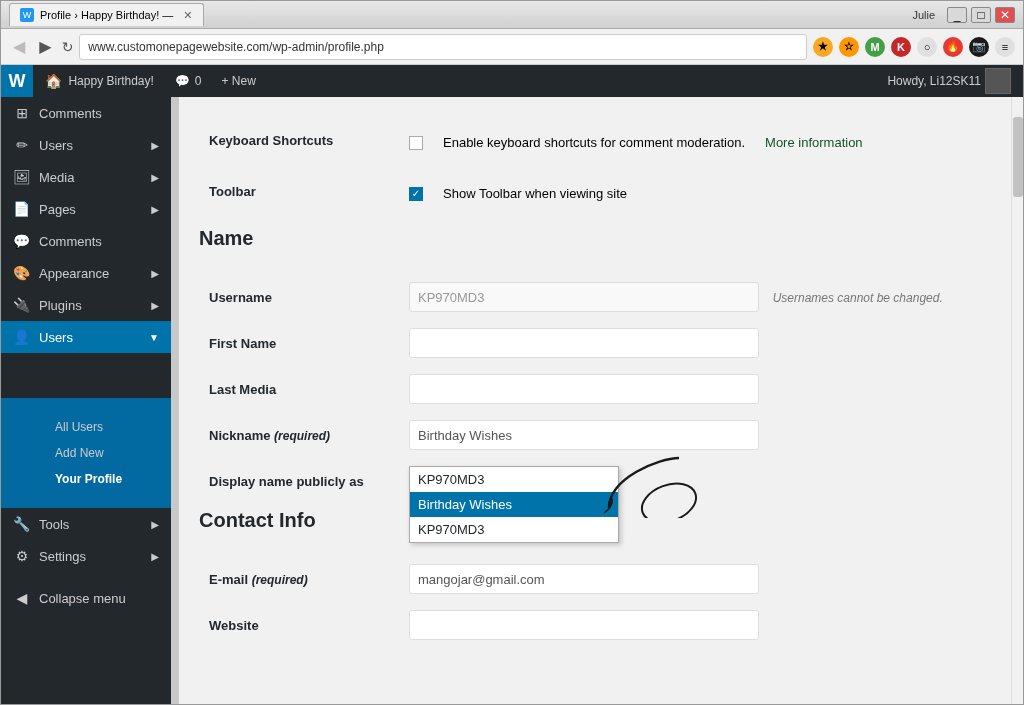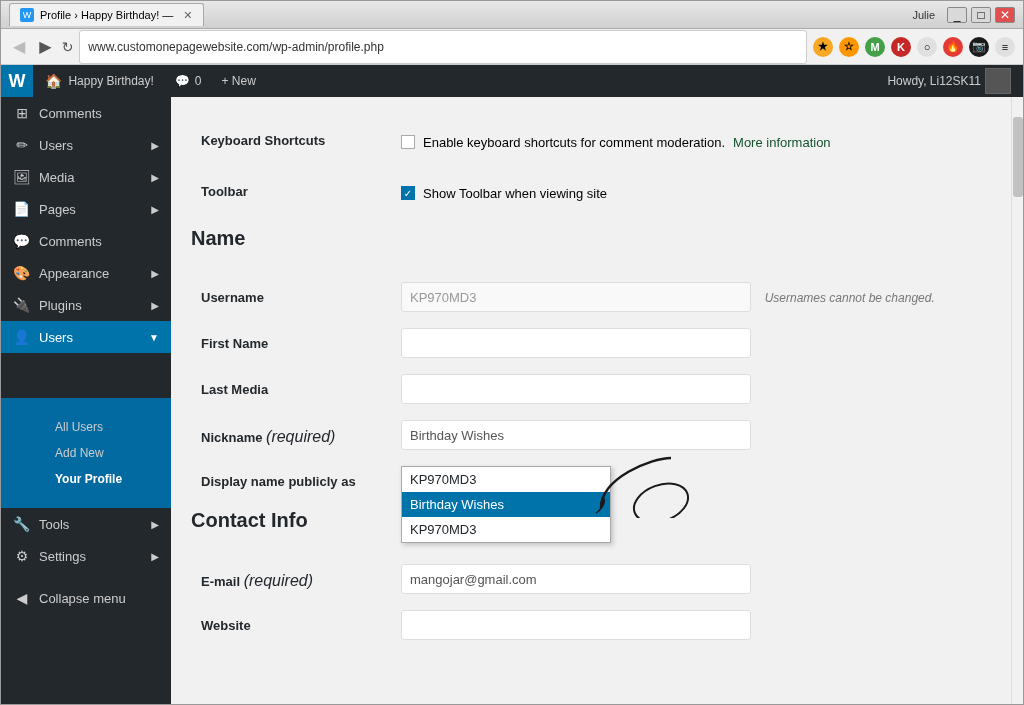--- a/index.html
+++ b/index.html
@@ -82,21 +82,21 @@
       cursor: pointer;
       padding: 0 4px;
     }
     .nav-btn.disabled { color: #bbb; cursor: default; }
     .refresh-btn { font-size: 14px; color: #555; cursor: pointer; }
     .url-bar {
       flex: 1;
       height: 26px;
       border: 1px solid #ccc;
       border-radius: 3px;
-      padding: 16px 8px;
+      padding: 8px 8px;
       font-size: 12px;
       background: white;
       color: #333;
     }
     .browser-icons {
       display: flex;
       align-items: center;
       gap: 6px;
     }
     .browser-icon {
@@ -263,21 +263,22 @@
     .field-hint {
       color: #777;
       font-size: 12px;
       margin-left: 10px;
       font-style: italic;
     }
 
     
     .checkbox-row {
       display: flex;
-      gap: 8px;
+      align-items: center;
+      gap: 20px;
       padding: 10px 0;
     }
     .checkbox-blue {
       width: 14px;
       height: 14px;
       background: #0073aa;
       border: 1px solid #0073aa;
       display: flex;
       align-items: center;
       justify-content: center;
@@ -333,26 +334,27 @@
       height: 80px;
       left: 1px;
     }
 
     .more-info-link { color: #14532d; text-decoration: none; }
 
     .content-with-scroll {
       display: flex;
       flex: 1;
       overflow: hidden;
+      padding-left: 8px;
     }
 
     .contact-section { margin-top: 8px; }
 
     
-    .req-italic { font-style: italic; font-weight: normal; font-size: 16px; }
+    .req-italic { font-style: italic; font-weight: bold; font-size: 12px; }
   </style>
 </head>
 <body>
 
 <div class="window-chrome">
 
   <div class="title-bar">
     <div class="title-bar-tab">
       <span class="tab-favicon">W</span>
       <span>Profile › Happy Birthday! —</span>

